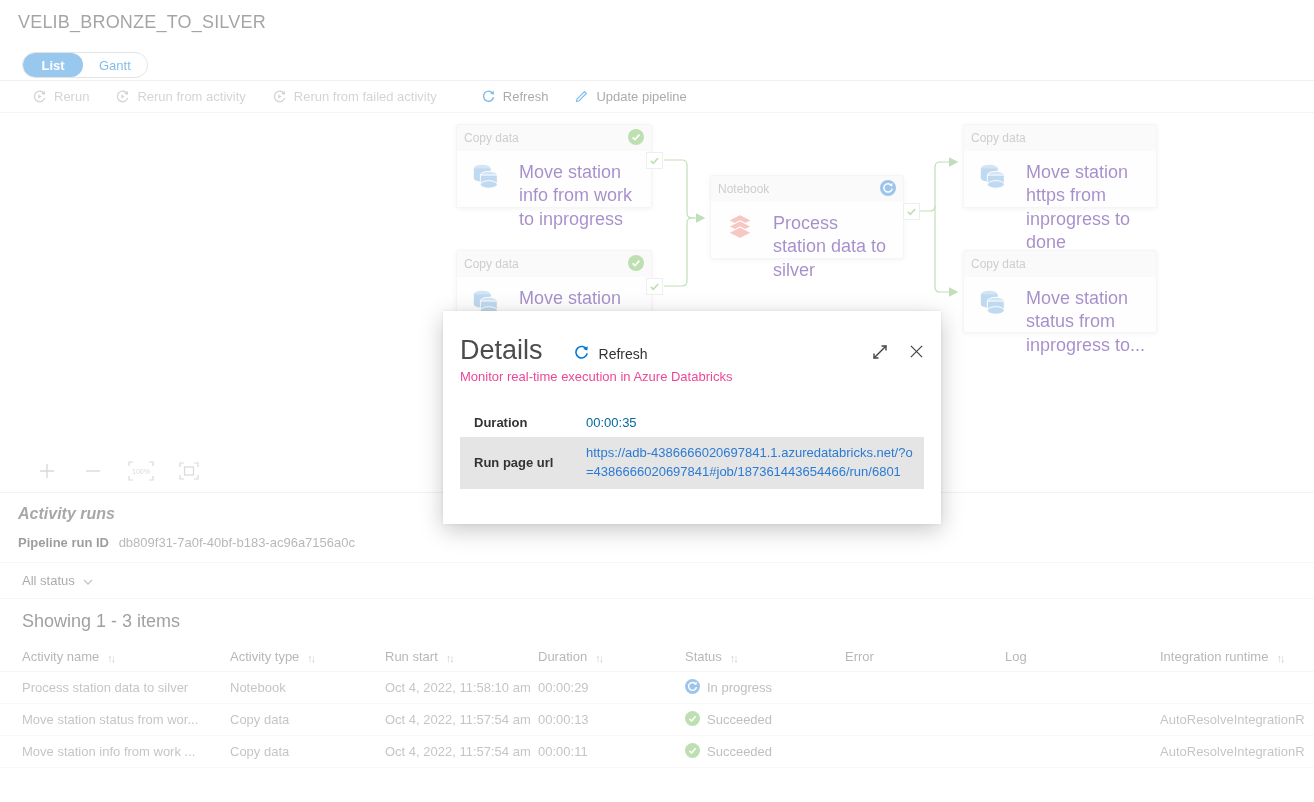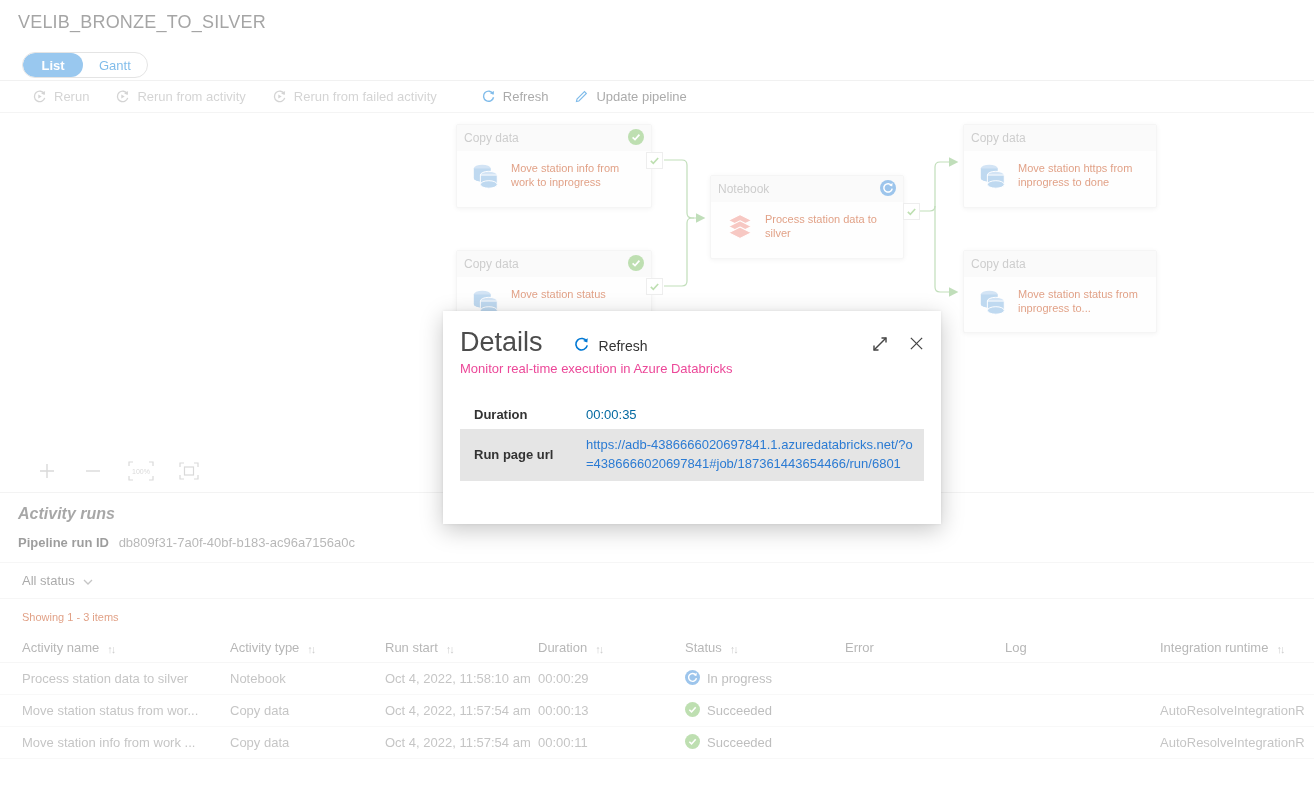--- a/index.html
+++ b/index.html
@@ -19,49 +19,49 @@
   .tb-btn.enabled { color:#555; }
   .tb-btn svg { display:block; }
 
   
   .canvas { position:absolute; left:0; top:114px; width:1314px; height:336px; }
   .edges { position:absolute; inset:0; }
   .node { position:absolute; width:196px; background:#fdfdfd; border:1px solid #ebebeb; border-radius:2px; box-shadow:0 1px 5px rgba(0,0,0,0.10); }
   .node-head { height:26px; background:#f5f5f5; display:flex; align-items:center; padding:0 7px; font-size:12px; color:#9a9a9a; }
   .node-head .spacer { flex:1; }
   .node-body { display:flex; align-items:flex-start; gap:10px; padding:10px 8px 10px 14px; }
-  .node-body .label { font-size:11px; color:#c2410c; line-height:1.3; width:146px; }
+  .node-body .label { font-size:18px; color:#4c1d95; line-height:1.3; width:146px;margin-left:8px; }
   .badge { position:absolute; width:17px; height:17px; background:#fff; border:1px solid #dcdcdc; display:flex; align-items:center; justify-content:center; }
 
   .zoombar { position:absolute; left:0; top:450px; width:1314px; height:43px; border-bottom:1px solid #e6e6e6; display:flex; align-items:center; padding-left:36px; gap:24px; }
   .zoombar .zbtn { color:#b3b3b3; cursor:pointer; display:flex; align-items:center; justify-content:center; width:22px; height:22px; font-size:20px; font-weight:300; }
 
   
   .activity { position:absolute; left:0; top:493px; width:1314px; }
   .act-heading { margin:12px 0 0 18px; font-size:16px; color:#4f4f4f; font-weight:600;font-style:italic; }
   .runid-row { margin:12px 0 0 18px; font-size:13px; }
   .runid-row .lbl { font-weight:700; color:#3b3b3b; }
   .runid-row .val { color:#707070; margin-left:6px; }
   .hr { border-top:1px solid #ededed; margin-top:12px; }
   .filter-row { height:36px; display:flex; align-items:center; padding-left:22px; border-bottom:1px solid #ededed; }
   .filter { display:flex; align-items:center; gap:8px; font-size:13px; color:#555; cursor:pointer; }
-  .showing { margin:12px 16px 10px 22px; font-size:11px; color:#c2410c; }
+  .showing { margin:12px 16px 10px 22px; font-size:18px; color:#404040; }
 
   .grid { display:grid; grid-template-columns:208px 155px 153px 147px 160px 160px 155px 1fr; align-items:center; padding-left:22px; }
   .thead { height:30px; border-bottom:1px solid #ededed; }
   .th { font-size:13px; color:#6e6e6e; display:flex; align-items:flex-end; gap:8px; cursor:pointer; }
   .sort { font-size:11px; color:#9a9a9a; letter-spacing:-2px; }
   .trow { height:32px; border-bottom:1px solid #f1f1f1; font-size:13px; color:#8a8a8a; }
   .td { overflow:hidden; white-space:nowrap; padding-right:14px; }
   .status-cell { display:flex; align-items:center; gap:7px; color:#7d7d7d; }
 
   
   .dim { position:absolute; inset:0; background:rgba(255,255,255,0.5); z-index:50; }
   .dialog { position:absolute; left:443px; top:311px; width:498px; height:213px; background:#fff; box-shadow:0 6px 22px rgba(0,0,0,0.22), 0 0 3px rgba(0,0,0,0.08); z-index:100; padding:16px 17px; }
-  .dlg-titlerow { display:flex; align-items:center; }
+  .dlg-titlerow { display:flex; align-items:center;margin-top:8px; }
   .dlg-title { font-size:27px; font-weight:300; color:#4c4c4c; }
   .dlg-refresh { display:flex; align-items:center; gap:9px; margin-left:30px; margin-top:6px; font-size:14px; color:#333; cursor:pointer; }
   .dlg-icons { margin-left:auto; display:flex; align-items:center; gap:21px; margin-top:2px; }
   .dlg-icons .ibtn { cursor:pointer; display:flex; }
   .dlg-sub { font-size:13px; color:#ec4899; margin-top:3px; }
   .dlg-rows { margin-top:24px; }
   .dlg-row { display:flex; align-items:center; padding:7px 10px 7px 14px; font-size:13px; }
   .dlg-row .k { width:112px; font-weight:700; color:#333; flex:none; }
   .dlg-row .v { color:#0369a1; }
   .dlg-row.alt { background:#e5e5e5; }

